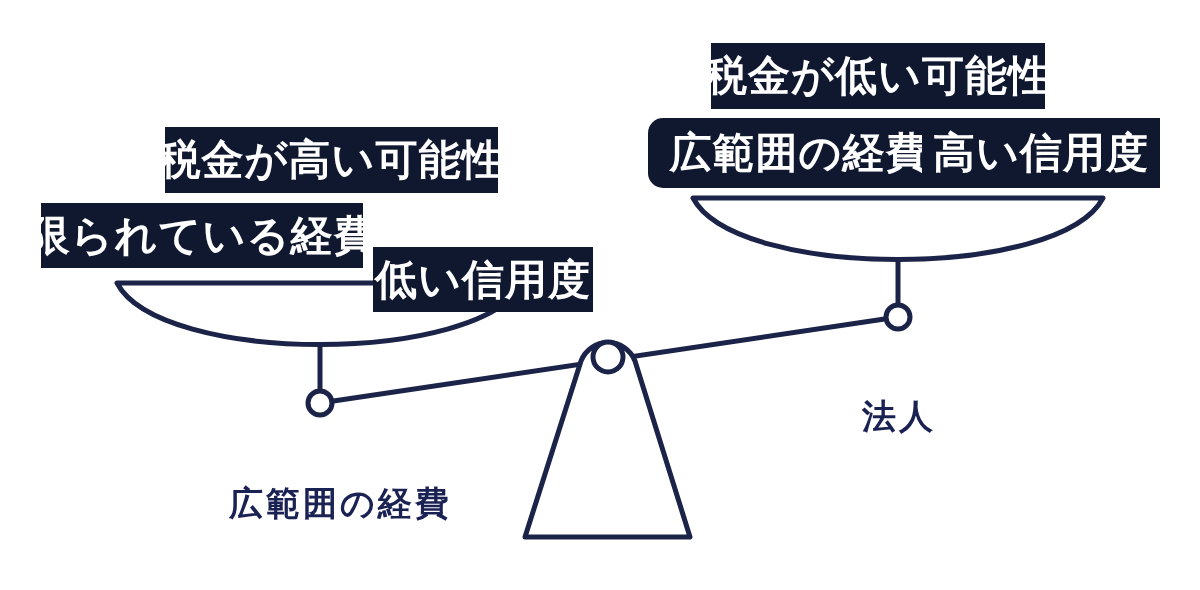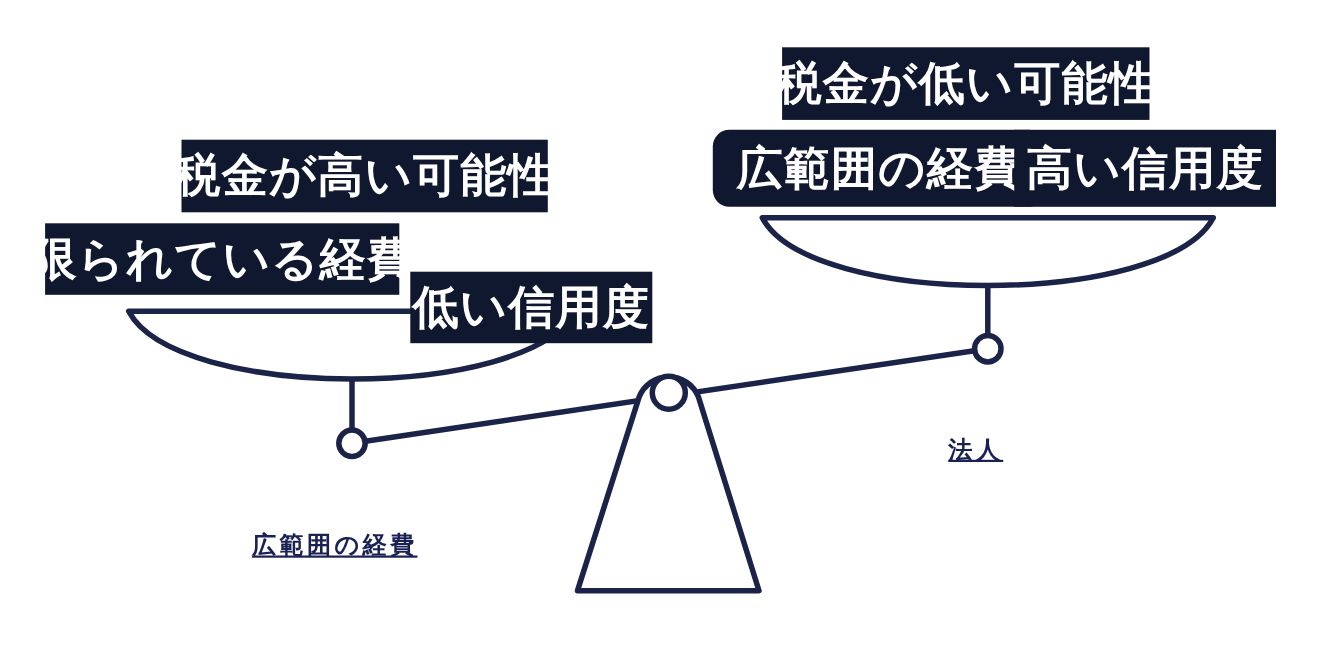--- a/index.html
+++ b/index.html
@@ -34,25 +34,24 @@
   }
   .badge-left-top    { left: 165px; top: 127px; width: 333px; height: 66px; }
   .badge-left-tag1   { left: 41px;  top: 203px; width: 322px; height: 65px; }
   .badge-left-tag2   { left: 373px; top: 203px; width: 220px; height: 65px; margin-top: 44px; }
   .badge-right-top   { left: 711px; top: 43px;  width: 334px; height: 66px; }
   .badge-right-tag1  { left: 648px; top: 118px; width: 302px; height: 70px; border-radius: 15px; }
   .badge-right-tag2  { left: 922px; top: 118px; width: 238px; height: 70px; }
   .side-label {
     position: absolute;
     color: var(--label-text);
-    font-size: 22px;
+    font-size: 34px;
     font-weight: 600;
     letter-spacing: 3px;
     white-space: nowrap;
-    text-decoration: underline;
   }
   .label-left  { left: 229px; top: 481px; }
   .label-right { left: 862px; top: 394px; }
 </style>
 </head>
 <body>
 
 <div class="stage">
 
   <svg class="scale-svg" viewBox="0 0 1200 590" xmlns="http://www.w3.org/2000/svg" aria-hidden="true">

